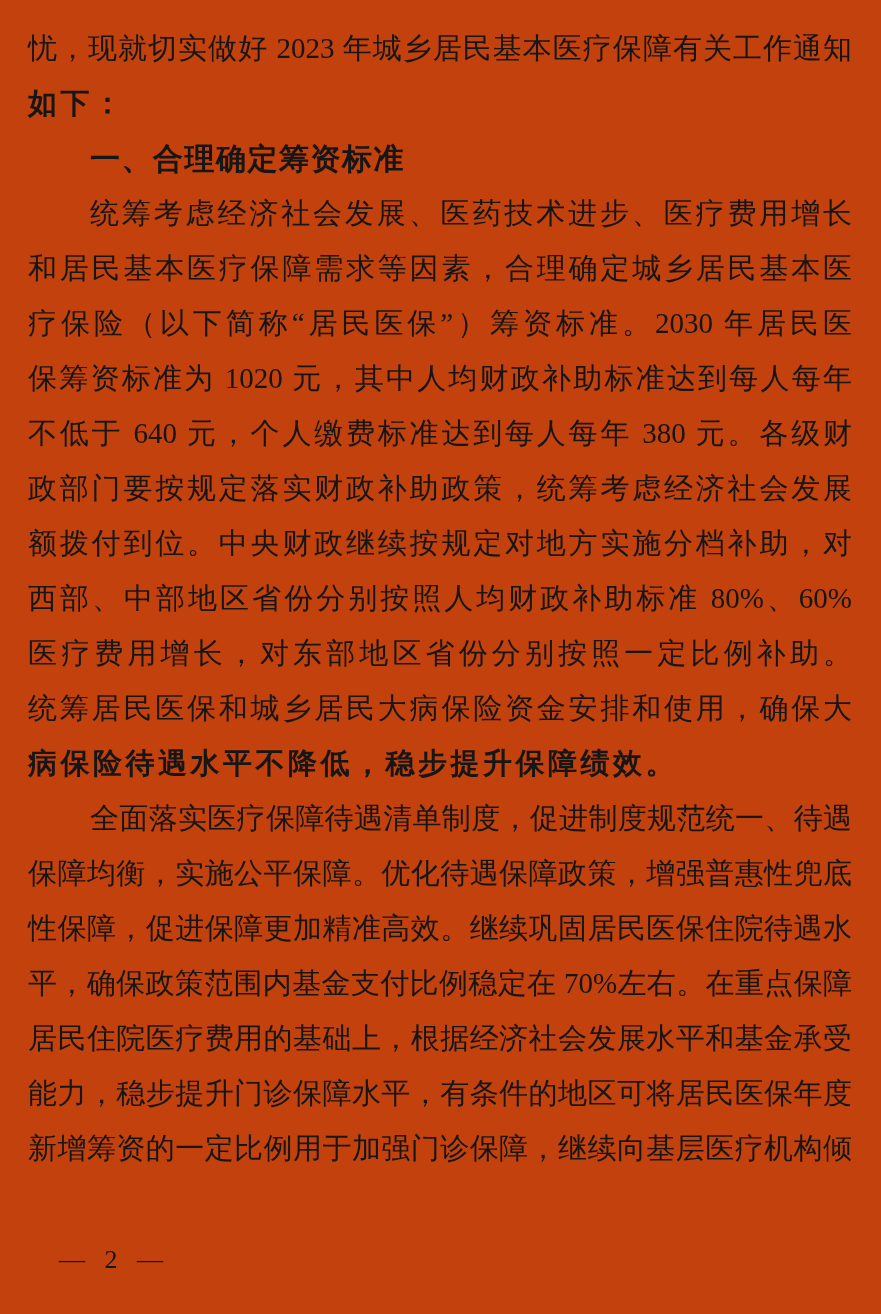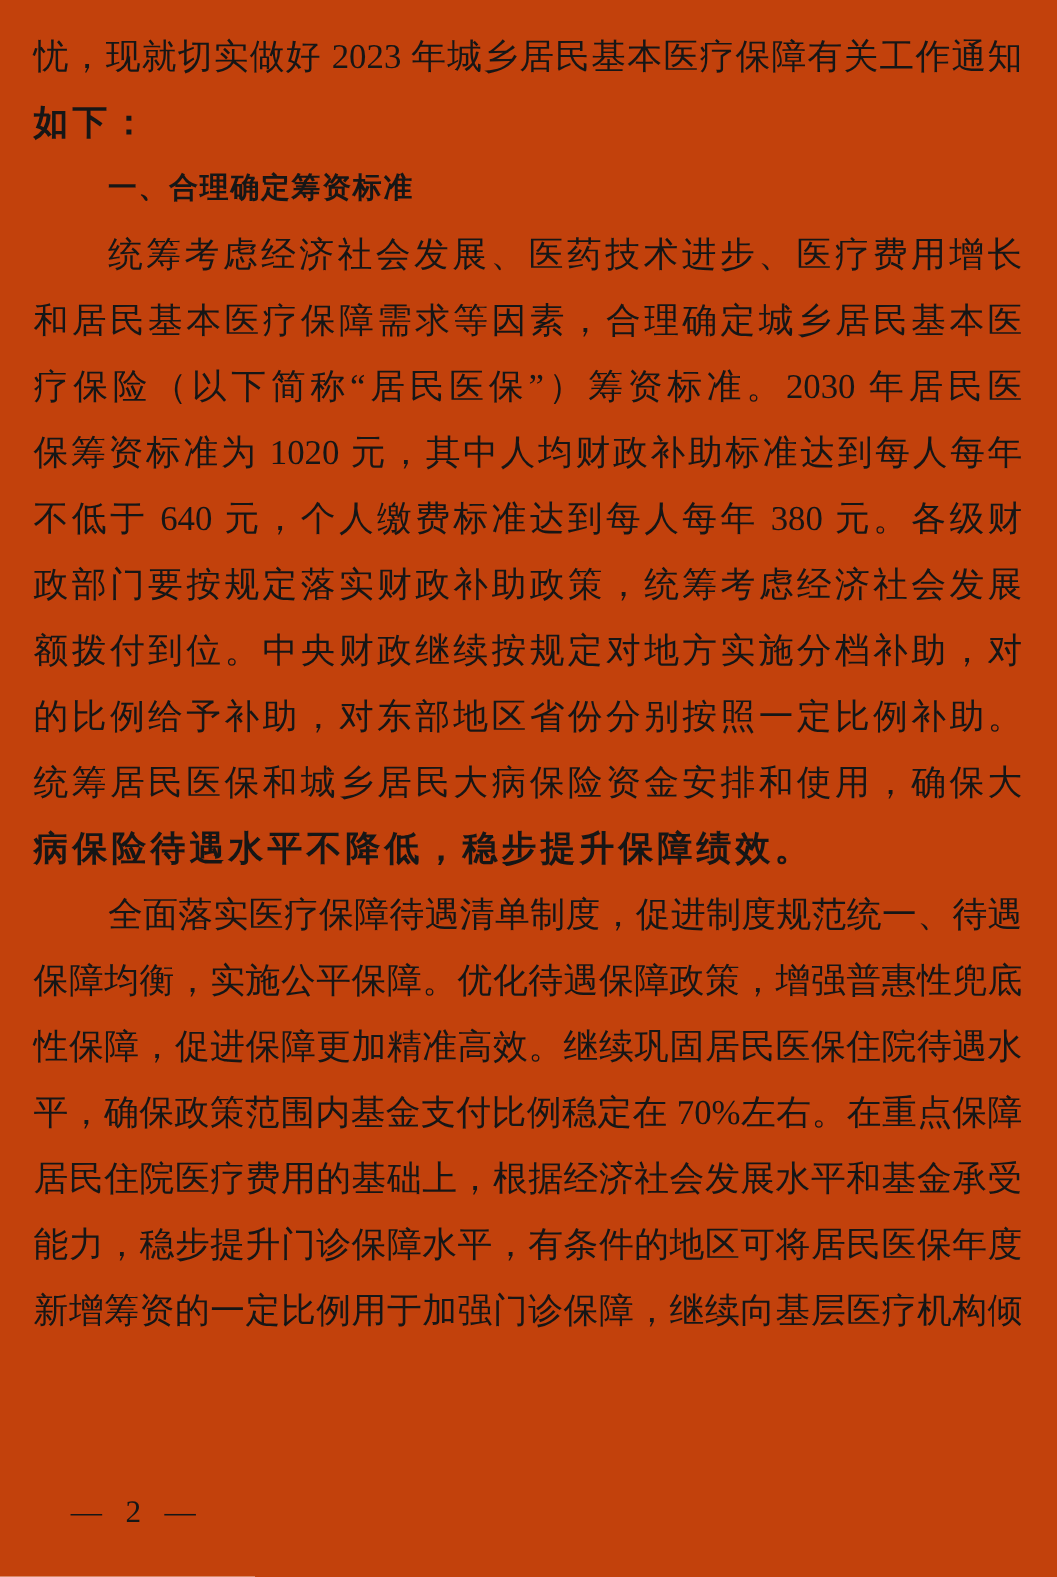--- a/index.html
+++ b/index.html
@@ -34,23 +34,23 @@
     text-align-last: justify;
   }
   .line.plain {
     letter-spacing: 3.5px;
     font-weight: bold;
   }
   .line.indent {
     text-indent: 62px;
   }
   .line.heading {
-    font-family: Liberation Mono, monospace;
+    font-family: Liberation Serif, serif;
     font-weight: bold;
-    font-size: 24px;
+    font-size: 30px;
     letter-spacing: 1.5px;
     padding-left: 62px;
     text-indent: 0;
   }
   .footer {
     position: absolute;
     left: 59px;
     top: 1246px;
     font-family: "Liberation Serif", "DejaVu Serif", serif;
     font-size: 26px;
@@ -67,21 +67,22 @@
     <div class="line justify">忧，现就切实做好 2023 年城乡居民基本医疗保障有关工作通知</div>
     <div class="line plain">如下：</div>
     <div class="line heading">一、合理确定筹资标准</div>
     <div class="line justify indent">统筹考虑经济社会发展、医药技术进步、医疗费用增长</div>
     <div class="line justify">和居民基本医疗保障需求等因素，合理确定城乡居民基本医</div>
     <div class="line justify">疗保险（以下简称“居民医保”）筹资标准。2030 年居民医</div>
     <div class="line justify">保筹资标准为 1020 元，其中人均财政补助标准达到每人每年</div>
     <div class="line justify">不低于 640 元，个人缴费标准达到每人每年 380 元。各级财</div>
     <div class="line justify">政部门要按规定落实财政补助政策，统筹考虑经济社会发展</div>
     <div class="line justify">额拨付到位。中央财政继续按规定对地方实施分档补助，对</div>
-    <div class="line justify">的比例给予补助，对东部地区省份分别按照一定比例补助。</div>
+    <div class="line justify">西部、中部地区省份分别按照人均财政补助标准 80%、60%</div>
+    <div class="line justify">医疗费用增长，对东部地区省份分别按照一定比例补助。</div>
     <div class="line justify">统筹居民医保和城乡居民大病保险资金安排和使用，确保大</div>
     <div class="line plain">病保险待遇水平不降低，稳步提升保障绩效。</div>
     <div class="line justify indent">全面落实医疗保障待遇清单制度，促进制度规范统一、待遇</div>
     <div class="line justify">保障均衡，实施公平保障。优化待遇保障政策，增强普惠性兜底</div>
     <div class="line justify">性保障，促进保障更加精准高效。继续巩固居民医保住院待遇水</div>
     <div class="line justify">平，确保政策范围内基金支付比例稳定在 70%左右。在重点保障</div>
     <div class="line justify">居民住院医疗费用的基础上，根据经济社会发展水平和基金承受</div>
     <div class="line justify">能力，稳步提升门诊保障水平，有条件的地区可将居民医保年度</div>
     <div class="line justify">新增筹资的一定比例用于加强门诊保障，继续向基层医疗机构倾</div>
   </div>

